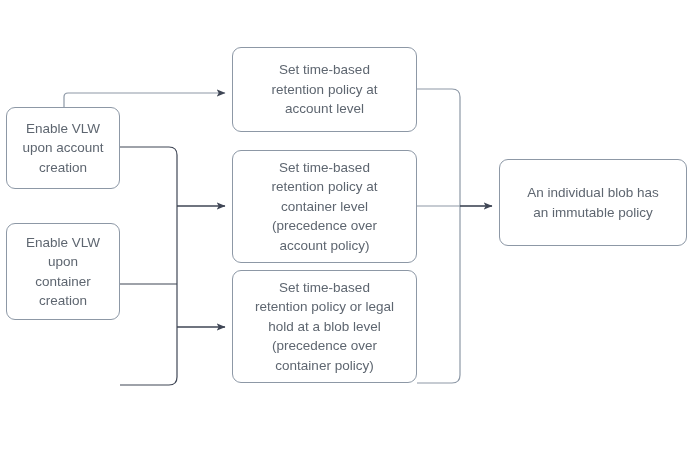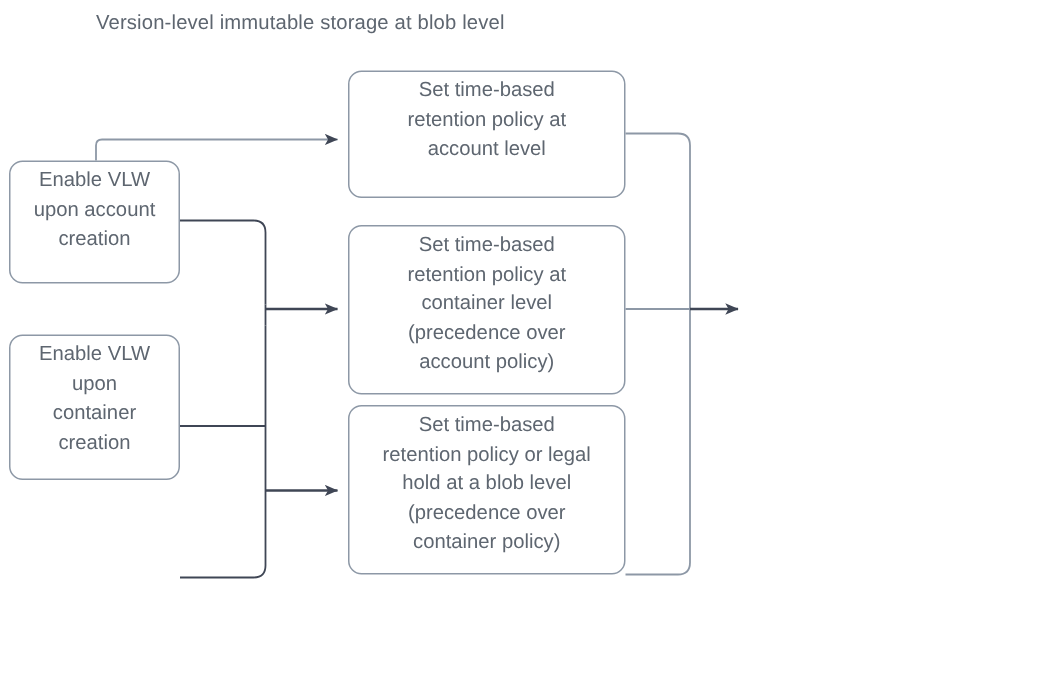--- a/index.html
+++ b/index.html
@@ -33,40 +33,40 @@
     letter-spacing: 0.1px;
     white-space: nowrap;
   }
   .node {
     position: absolute;
     box-sizing: border-box;
     border: 1px solid #8d98a6;
     border-radius: 9px;
     background: #ffffff;
     display: flex;
+    align-items: center;
     justify-content: center;
     text-align: center;
     color: #5e6670;
     font-size: 13.5px;
     line-height: 19.5px;
     padding: 2px 7px;
     z-index: 2;
   }
   .node-label {
     display: block;
     width: 100%;
     white-space: pre-line;
   }
 </style>
 </head>
 <body>
 
 <div id="canvas">
 
-  <div class="title-text">Version-level immutable storage at blob level</div>
 
   <svg id="diagram-svg" viewBox="0 0 694 452" xmlns="http://www.w3.org/2000/svg">
     <defs>
       <marker id="arrowhead" markerWidth="9" markerHeight="8" refX="8.5" refY="4" orient="auto" markerUnits="userSpaceOnUse">
         <path d="M0,0.2 L9,4 L0,7.8 L2.2,4 Z" fill="#3f4655"></path>
       </marker>
     </defs>
 
     <g>
       <path d="M64,107 L64,97 Q64,93 68,93 L225,93" fill="none" stroke="#8d98a6" stroke-width="1.2" marker-end="url(#arrowhead)"></path>
@@ -127,14 +127,18 @@
   </div>
 
   <div class="node" style="left:232px; top:270px; width:185px; height:113px;">
     <span class="node-label">Set time-based
 retention policy or legal
 hold at a blob level
 (precedence over
 container policy)</span>
   </div>
 
+  <div class="node" style="left:499px; top:159px; width:188px; height:87px;">
+    <span class="node-label">An individual blob has
+an immutable policy</span>
+  </div>
 
 </div>
 
 </body></html>

